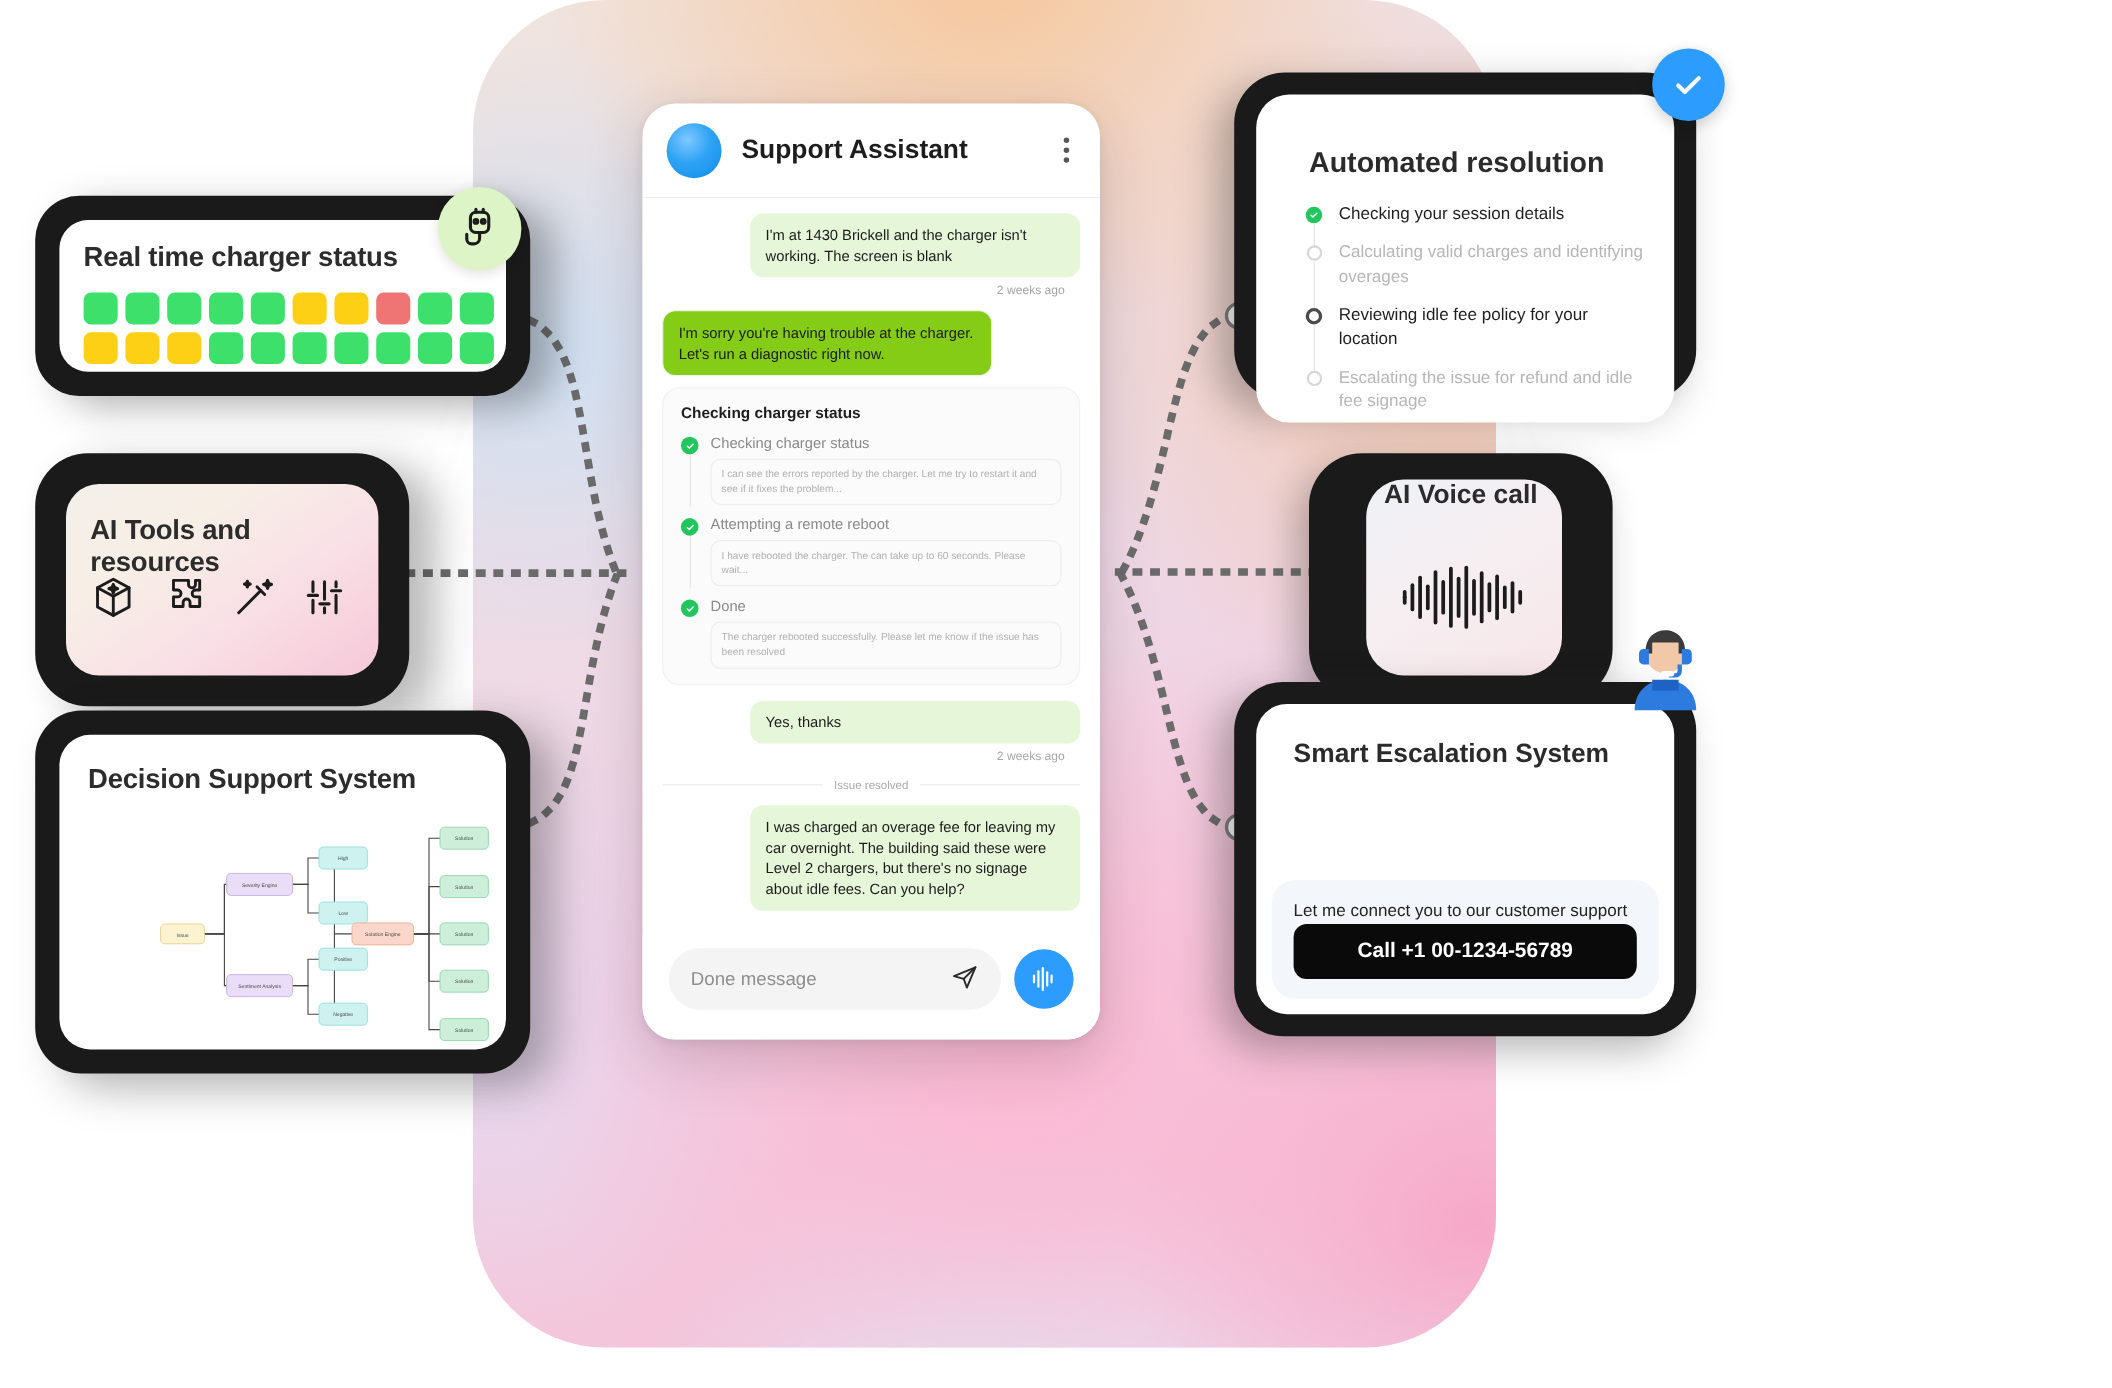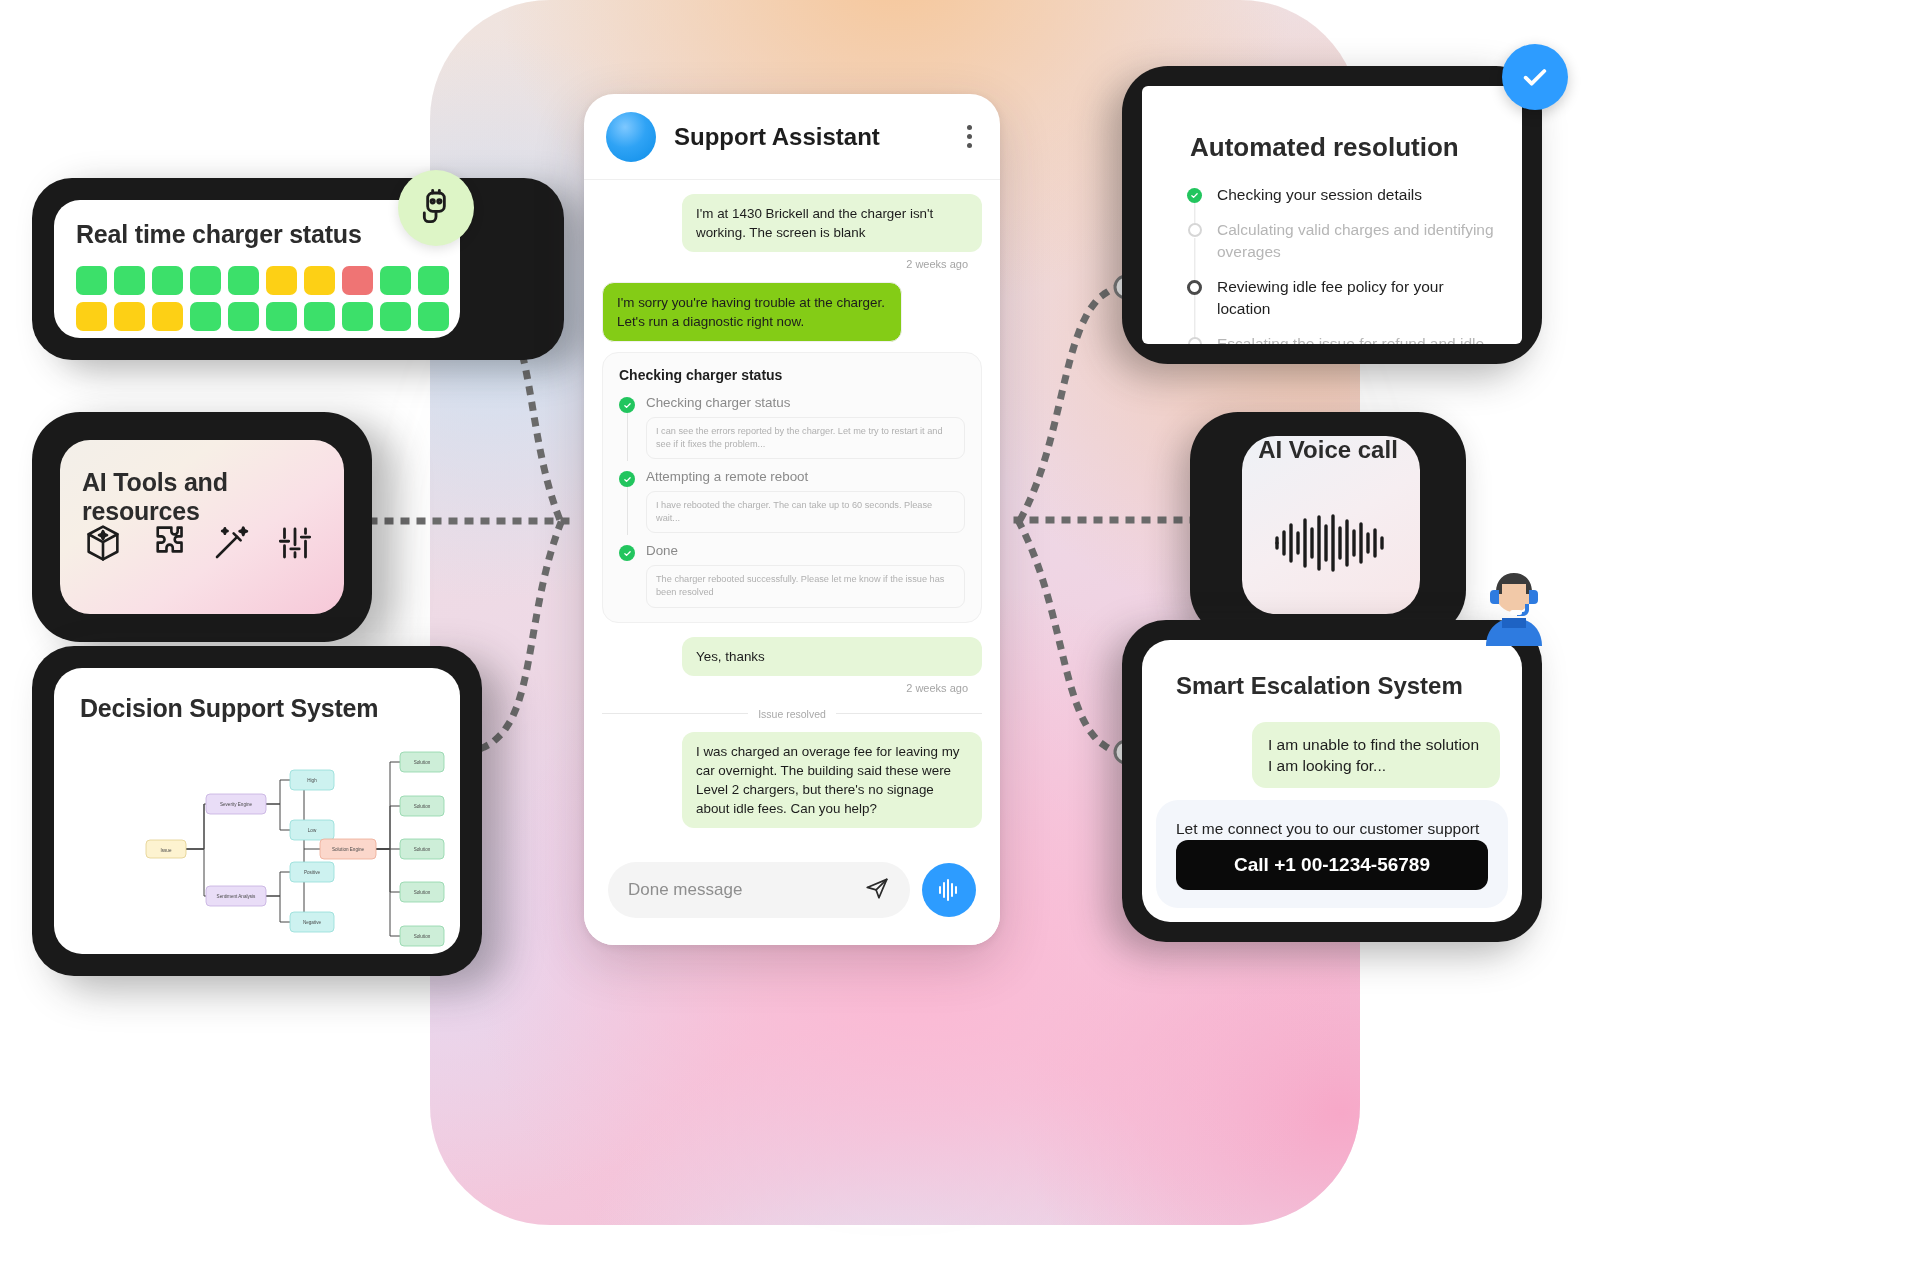--- a/index.html
+++ b/index.html
@@ -50,21 +50,21 @@
     background:#1a1a1a;
     box-shadow: 0 0 0 1px rgba(0,0,0,.2);
   }
   .bezel-inner {
     position:absolute;
     background:#fff;
     overflow:hidden;
   }
 
   
-  #card-charger { left:32px; top:178px; width:532px; height:182px; border-radius:40px;
+  #card-charger { left:32px; top:178px; width:450px; height:182px; border-radius:40px;
     box-shadow: 0 0 0 0 #000, 22px 10px 34px rgba(40,40,40,.35); }
   #card-charger .bezel-inner { left:22px; top:22px; width:406px; height:138px; border-radius:26px; }
   .card-title { font-size:25px; font-weight:700; color:#2c2c2c; letter-spacing:-.2px; }
   .grid-rows { display:flex; flex-direction:column; gap:7px; }
   .grid-row { display:flex; gap:7px; }
   .cell { width:31px; height:29px; border-radius:7px; }
 
   
   #card-tools { left:32px; top:412px; width:340px; height:230px; border-radius:48px;
     box-shadow: 24px 10px 36px rgba(40,40,40,.32); }
@@ -76,21 +76,21 @@
 
   
   #card-dss { left:32px; top:646px; width:450px; height:330px; border-radius:42px;
     box-shadow: 22px 14px 38px rgba(40,40,40,.34); }
   #card-dss .bezel-inner { left:22px; top:22px; width:406px; height:286px; border-radius:28px; }
   #card-dss .card-title { position:absolute; left:26px; top:26px; }
 
   
   #card-auto { left:1122px; top:66px; width:420px; height:298px; border-radius:46px;
     box-shadow: -14px 12px 36px rgba(40,40,40,.34); }
-  #card-auto .bezel-inner { left:20px; top:20px; width:380px; height:258px; border-radius:6px; }
+  #card-auto .bezel-inner { left:20px; top:20px; width:380px; height:298px; border-radius:30px; }
   .auto-title { position:absolute; left:48px; top:46px; font-size:26px; font-weight:700; color:#2b2b2b; }
 
   .steps { position:absolute; left:44px; top:98px; width:312px; }
   .step { position:relative; display:flex; gap:14px; margin-bottom:14px; }
   .step-marker { position:relative; width:17px; flex:0 0 17px; display:flex; justify-content:center; }
   .dot-done { width:15px; height:15px; border-radius:50%; background:#22c55e; margin-top:4px;
               display:flex; align-items:center; justify-content:center; }
   .dot-done svg { width:9px; height:9px; }
   .dot-active { width:15px; height:15px; border-radius:50%; background:#fff; border:3.2px solid #4a4a4a; margin-top:4px; }
   .dot-idle { width:14px; height:14px; border-radius:50%; background:#fff; border:2px solid #d6d6d6; margin-top:4px; }
@@ -404,21 +404,20 @@
           <path d="M103 18v26"></path>
         <path d="M110 26v10"></path>
       </g>
     </svg>
   </div>
 </div>
 
 <div class="bezel" id="card-esc">
   <div class="bezel-inner">
     <div class="esc-title">Smart Escalation System</div>
-    <div class="esc-user-bubble">I am unable to find the solution I am looking for...</div>
     <div class="esc-agent-card">
       <div class="esc-agent-text">Let me connect you to our customer support as your issue might need a special attention</div>
       <div class="call-btn">Call +1 00-1234-56789</div>
     </div>
   </div>
   <svg class="agent-avatar" viewBox="0 0 84 84">
     <path d="M14 84c0-17 12-28 28-28s28 11 28 28z" fill="#2e7be0"></path>
     <path d="M30 56h24v10H30z" fill="#1e63c4"></path>
     <circle cx="42" cy="32" r="18" fill="#f2c9a8"></circle>
     <path d="M24 30c0-12 8-19 18-19s18 7 18 19v2h-6V22H30v10h-6z" fill="#3b3b3b"></path>

